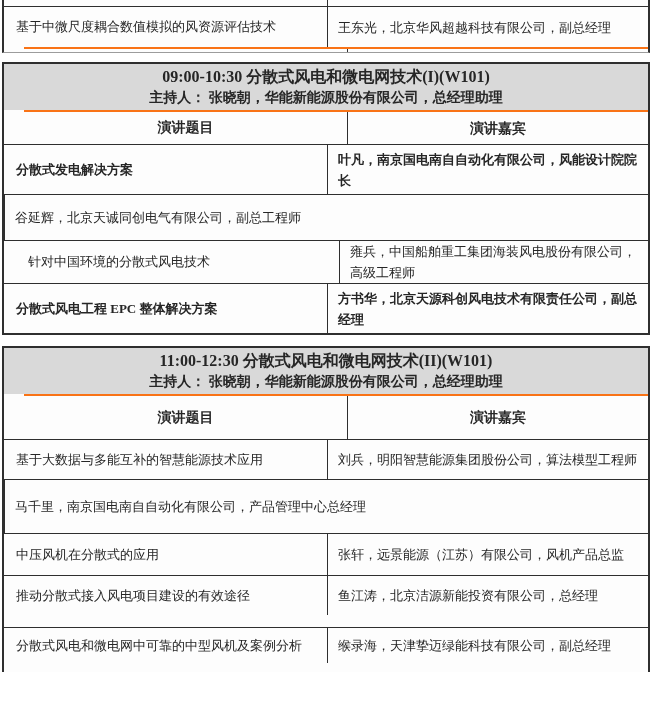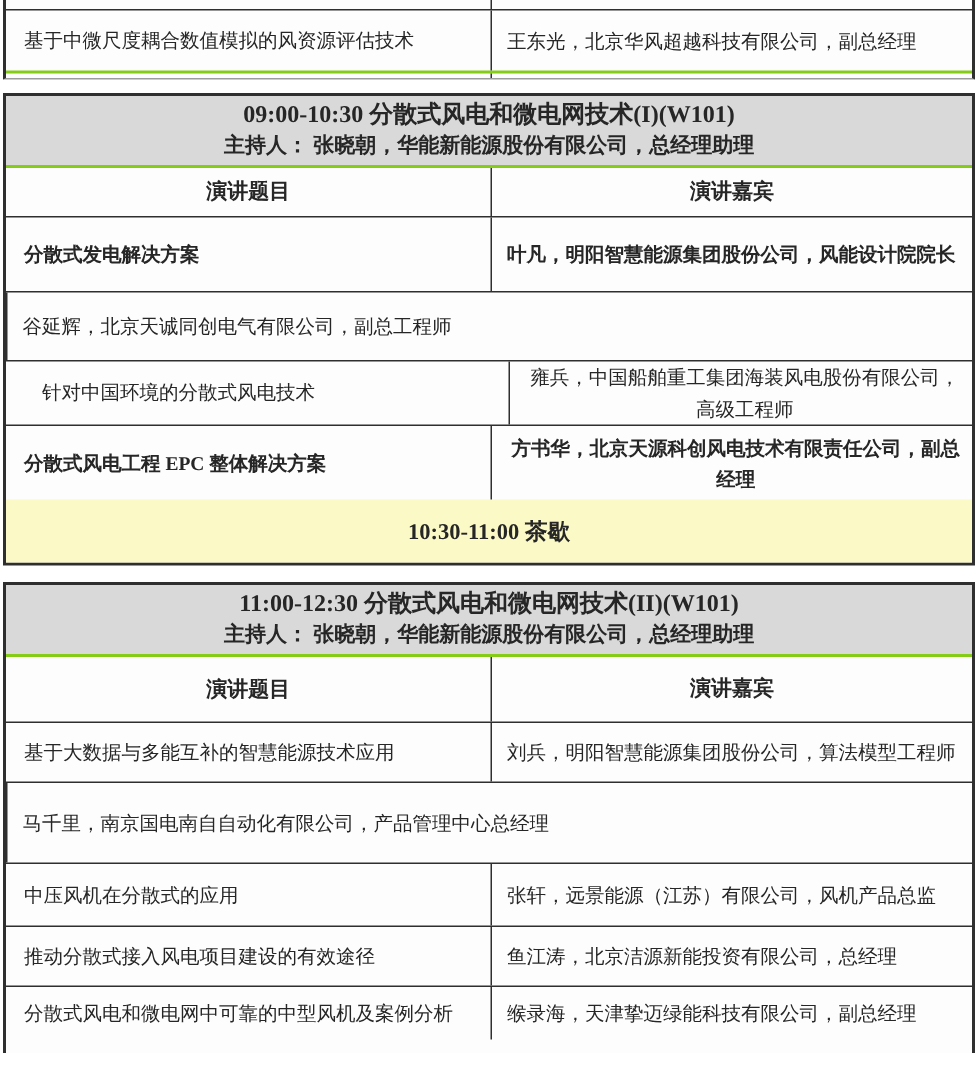--- a/index.html
+++ b/index.html
@@ -1,47 +1,47 @@
 <!DOCTYPE html>
 <html><head>
 <meta charset="utf-8">
 <style>
   html,body{margin:0;padding:0;}
   body{
     width:652px;height:719px;overflow:hidden;background:#ffffff;
     font-family:"Liberation Serif","DejaVu Serif",serif;
     color:#262626;
   }
-  .page{padding:0 2px;text-align:center;}
+  .page{padding:0 2px;}
   .tbl{border:2px solid #2f2f2f;box-sizing:border-box;background:#fdfdfd;}
   .tbl-top{border-top:none;border-bottom:1px solid #9c9c9c;}
   .tbl-bottom{border-bottom:none;}
   .row{display:flex;box-sizing:border-box;}
   .row.bt{border-top:1px solid #2f2f2f;}
-  .row.bt2{border-top:2px solid #84cc16;}
+  .row.bt2{border-top:2px solid #f97316;margin-left:20px;}
   .cell{box-sizing:border-box;display:flex;align-items:center;font-size:13px;}
   .cl{width:323px;padding-left:12px;padding-right:6px;}
   .cr{flex:1;border-left:1px solid #2f2f2f;padding-left:10px;padding-right:5px;line-height:21px;}
   .hcell{justify-content:center;padding:0;font-weight:bold;font-size:14px;}
   .sliver-a{height:6px;}
   .sliver-b{height:5px;}
   .prev-row{height:41px;}
   .gap-a{height:9px;}
   .gap-b{height:11px;}
   .band{
     display:flex;flex-direction:column;align-items:center;justify-content:center;
     background:#d9d9d9;font-weight:bold;box-sizing:border-box;
   }
   .band .line1{font-size:16px;line-height:21px;}
   .band .line2{font-size:14px;line-height:21px;}
   .band-2{height:46px;}
   .head-1{height:34px;}
   .head-2{height:45px;}
   .h50{height:50px;font-weight:bold;} .h46{height:46px;} .h43{height:43px;padding-left:12px;}
-  .h40{height:40px;} .h54{height:54px;} .h42{height:42px;} .h36{height:36px;}
+  .h40{height:40px;} .h54{height:54px;} .h42{height:42px;} .h36{height:36px;margin-top:12px;}
   .break-band{
     height:42px;background:#fbf9c6;display:flex;align-items:center;justify-content:center;
     font-weight:bold;font-size:15px;box-sizing:border-box;
   }
   .clip-band{height:9px;background:#fdfdfd;overflow:hidden;box-sizing:border-box;}
 </style>
 </head>
 <body>
 
 <div class="page">
@@ -67,34 +67,33 @@
     <div class="band band-2">
       <div class="line1">09:00-10:30 分散式风电和微电网技术(I)(W101)</div>
       <div class="line2">主持人： 张晓朝，华能新能源股份有限公司，总经理助理</div>
     </div>
     <div class="row bt2 head-1">
       <div class="cell cl hcell">演讲题目</div>
       <div class="cell cr hcell">演讲嘉宾</div>
     </div>
     <div class="row bt h50">
       <div class="cell cl">分散式发电解决方案</div>
-      <div class="cell cr">叶凡，明阳智慧能源集团股份公司，风能设计院院长</div>
+      <div class="cell cr">叶凡，南京国电南自自动化有限公司，风能设计院院长</div>
     </div>
     <div class="row bt h46">
       <div class="cell cr">谷延辉，北京天诚同创电气有限公司，副总工程师</div>
     </div>
     <div class="row bt h43">
       <div class="cell cl">针对中国环境的分散式风电技术</div>
       <div class="cell cr">雍兵，中国船舶重工集团海装风电股份有限公司，高级工程师</div>
     </div>
     <div class="row bt h50">
       <div class="cell cl">分散式风电工程 EPC 整体解决方案</div>
       <div class="cell cr">方书华，北京天源科创风电技术有限责任公司，副总经理</div>
     </div>
-    <div class="break-band bt2">10:30-11:00 茶歇</div>
   </div>
 
   <div class="gap-b"></div>
 
   <div class="tbl tbl-bottom">
     <div class="band band-2">
       <div class="line1">11:00-12:30 分散式风电和微电网技术(II)(W101)</div>
       <div class="line2">主持人： 张晓朝，华能新能源股份有限公司，总经理助理</div>
     </div>
     <div class="row bt2 head-2">

